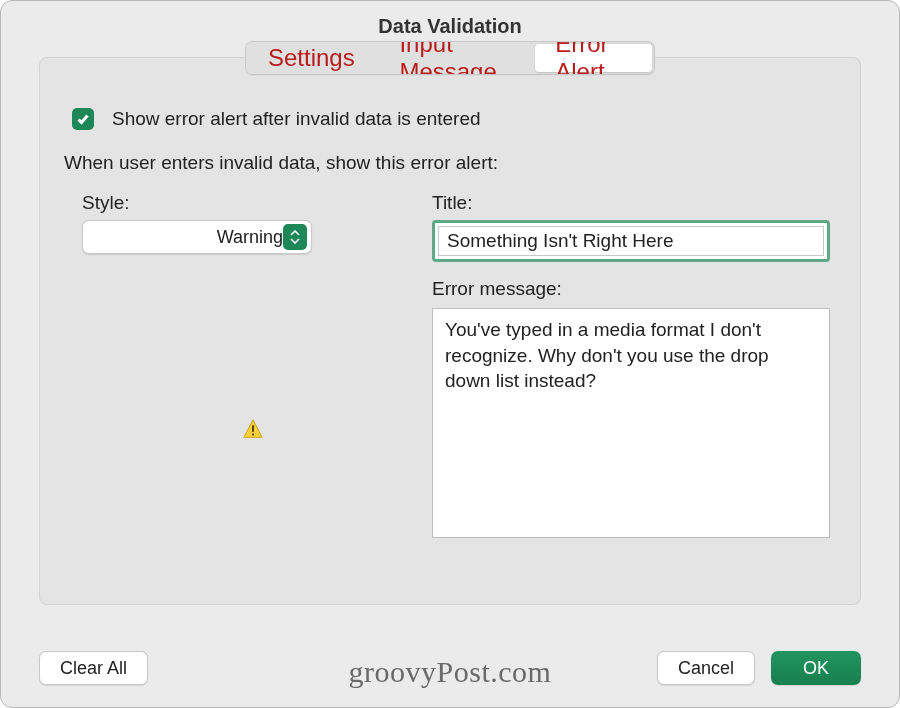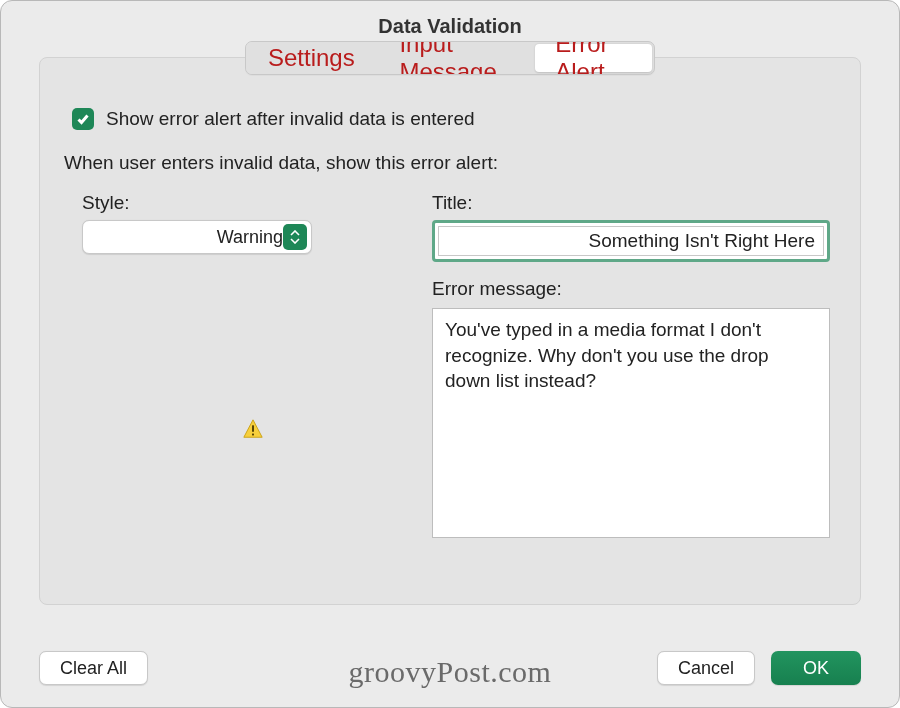--- a/index.html
+++ b/index.html
@@ -68,21 +68,21 @@
     box-shadow: 0 0.5px 2px rgba(0,0,0,0.15);
   }
   .tab-sep {
     width: 1px;
     background: #c4c4c4;
     margin: 6px 0;
   }
   .checkbox-row {
     display: flex;
     align-items: center;
-    gap: 12px;
+    gap: 18px;
     margin-top: 18px;
     margin-bottom: 22px;
     margin-left: 2px;
   }
   .checkbox {
     width: 22px;
     height: 22px;
     border-radius: 5px;
     background: #1e8757;
     display: flex;
@@ -153,21 +153,20 @@
     background: #fff;
     padding: 3px;
   }
   .title-input {
     width: 100%;
     border: 1px solid #c8c8c8;
     font-size: 19px;
     padding: 3px 8px;
     color: #222;
     outline: none;
-    text-align: right;
   }
   .msg-label {
     font-size: 19px;
     color: #222;
     margin-top: 16px;
     margin-bottom: 8px;
   }
   .msg-box {
     width: 100%;
     height: 230px;

